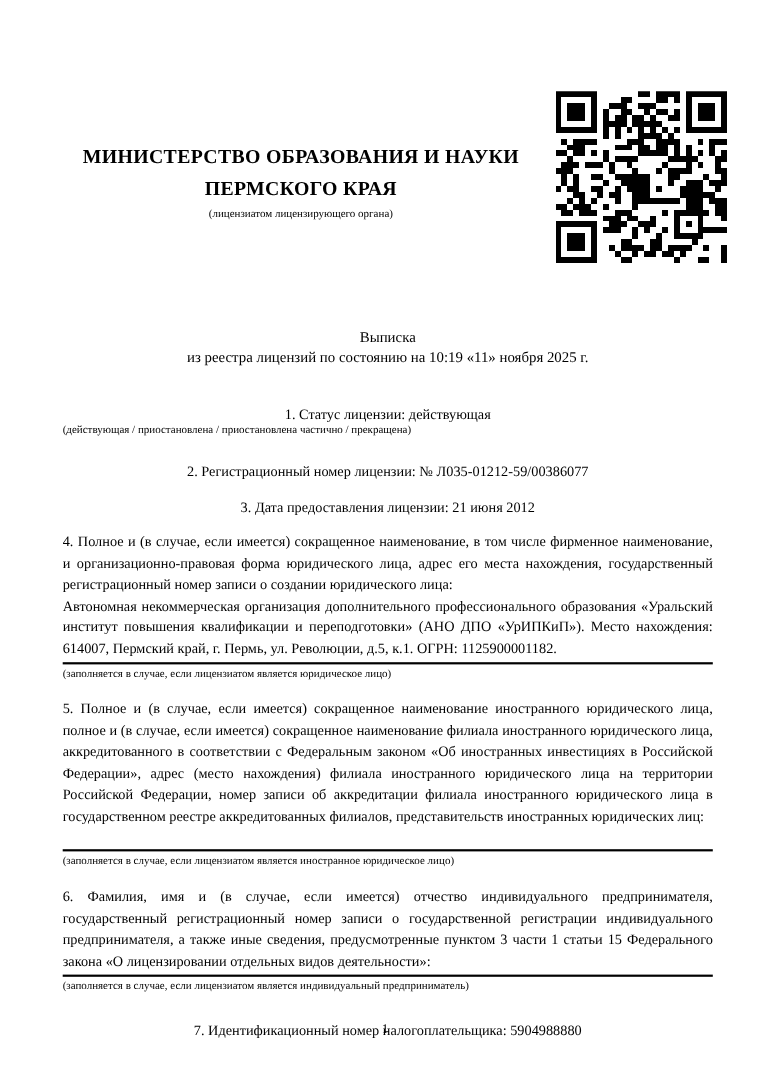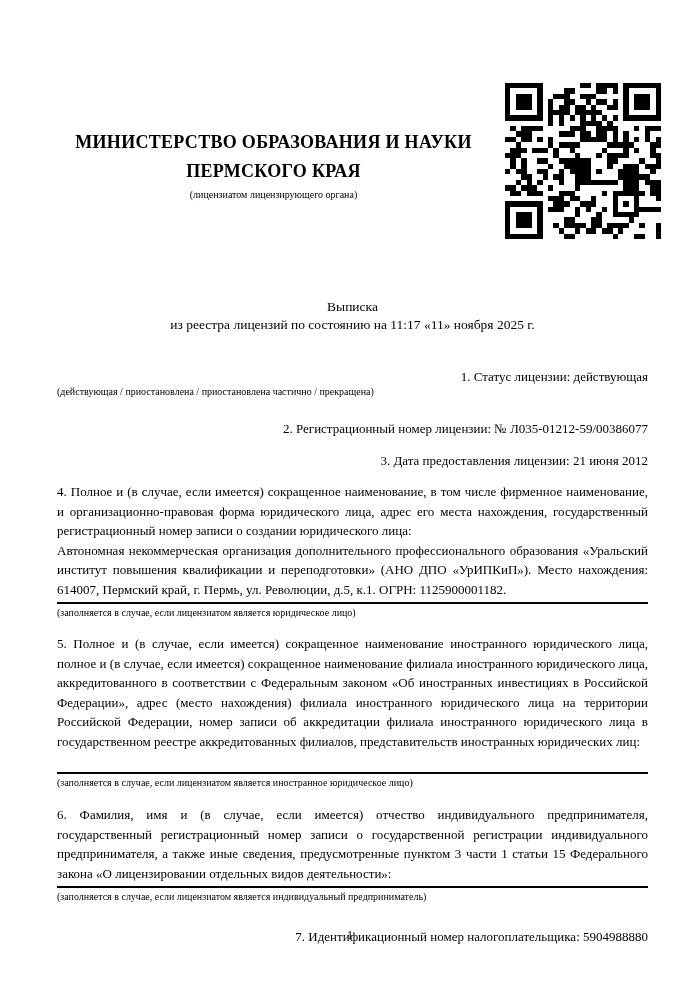--- a/index.html
+++ b/index.html
@@ -52,21 +52,21 @@
   .doc-title {
     margin-top: 96px;
     text-align: center;
     font-size: 13.5px;
     line-height: 18px;
   }
   
   .item-line {
     font-size: 13px;
     line-height: 17px;
-    text-align: right;
+    text-align: center;
   }
   .item-caption {
     font-size: 10px;
     line-height: 14px;
   }
   .para {
     font-size: 13px;
     line-height: 19.5px;
     text-align: justify;
   }
@@ -519,21 +519,21 @@
   <div class="content">
 
     <div class="ministry-block">
       <div class="ministry-name">МИНИСТЕРСТВО ОБРАЗОВАНИЯ И НАУКИ</div>
       <div class="ministry-name">ПЕРМСКОГО КРАЯ</div>
       <div class="ministry-caption">(лицензиатом лицензирующего органа)</div>
     </div>
 
     <div class="doc-title">
       <div>Выписка</div>
-      <div>из реестра лицензий по состоянию на 11:17 «11» ноября 2025 г.</div>
+      <div>из реестра лицензий по состоянию на 10:19 «11» ноября 2025 г.</div>
     </div>
 
     <div class="item-line mt-item1">1. Статус лицензии: действующая</div>
     <div class="item-caption">(действующая / приостановлена / приостановлена частично / прекращена)</div>
 
     <div class="item-line mt-item2">2. Регистрационный номер лицензии: № Л035-01212-59/00386077</div>
 
     <div class="item-line mt-item3">3. Дата предоставления лицензии: 21 июня 2012</div>
 
     <div class="para mt-item4">4. Полное и (в случае, если имеется) сокращенное наименование, в том числе фирменное наименование, и организационно-правовая форма юридического лица, адрес его места нахождения, государственный регистрационный номер записи о создании юридического лица:</div>

